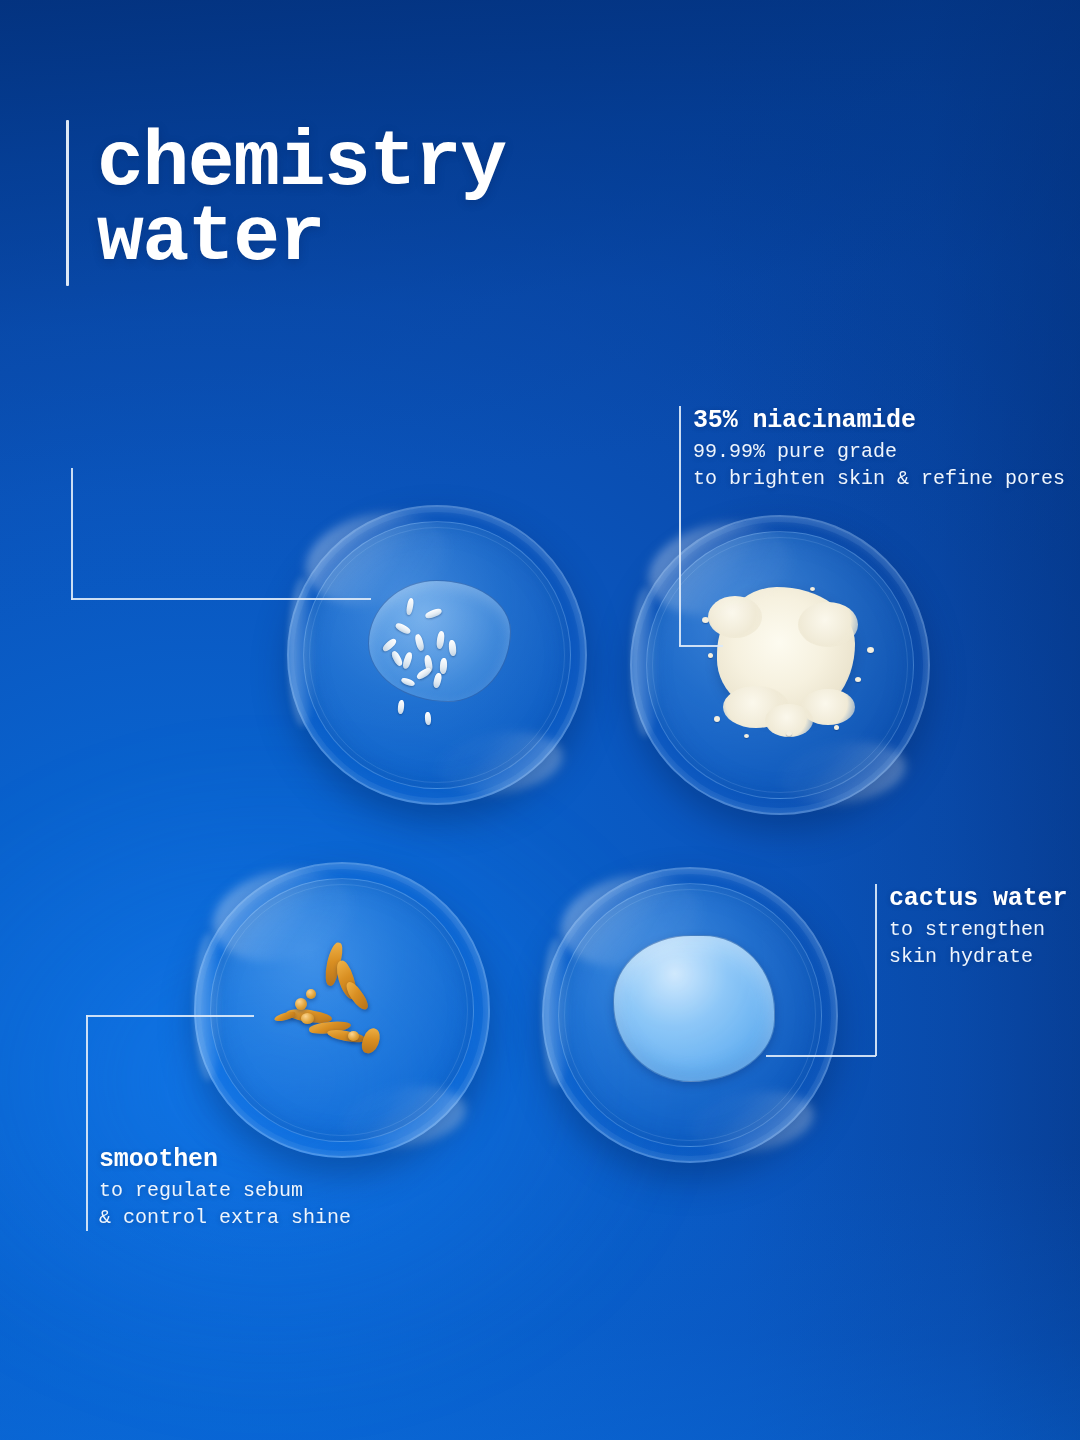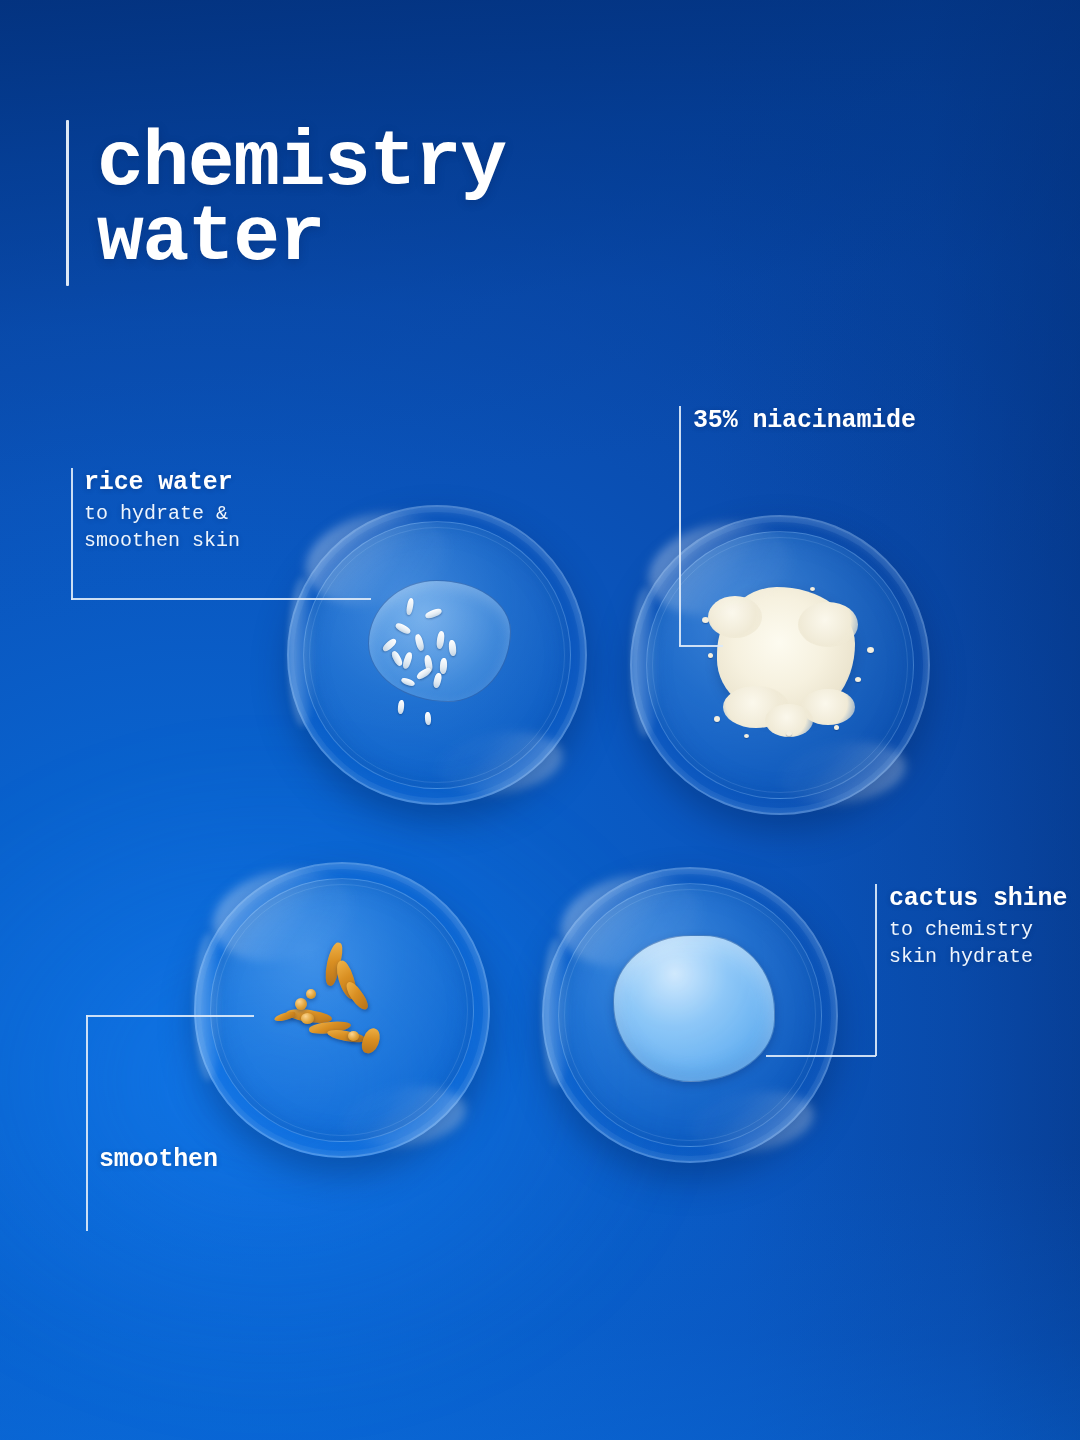--- a/index.html
+++ b/index.html
@@ -373,43 +373,44 @@
       <div class="gel-notch"></div>
     </div>
     <div class="hl-tl"></div>
     <div class="hl-br"></div>
     <div class="hl-l"></div>
     <div class="rimring"></div>
   </div>
 
   <div class="leader v" style="left:71px; top:468px; height:132px;"></div>
   <div class="leader h" style="left:71px; top:598px; width:300px;"></div>
-  <div class="callout" style="left:84px; top:468px;">
-    <div class="co-title">rice water</div>
-    <div class="co-sub">
-      <span>to hydrate &amp;</span><br>
-      <span>smoothen skin</span>
-    </div>
-  </div>
 
   <div class="leader v" style="left:679px; top:406px; height:240px;"></div>
   <div class="leader h" style="left:679px; top:645px; width:44px;"></div>
   <div class="callout" style="left:693px; top:406px;">
     <div class="co-title">35% niacinamide</div>
+    <div class="co-sub">
+      <span>99.99% pure grade</span><br>
+      <span>to brighten skin &amp; refine pores</span>
+    </div>
   </div>
 
   <div class="leader v" style="left:875px; top:884px; height:172px;"></div>
   <div class="leader h" style="left:766px; top:1055px; width:110px;"></div>
   <div class="callout" style="left:889px; top:884px;">
-    <div class="co-title">cactus shine</div>
+    <div class="co-title">cactus water</div>
     <div class="co-sub">
-      <span>to chemistry</span><br>
+      <span>to strengthen</span><br>
       <span>skin hydrate</span>
     </div>
   </div>
 
   <div class="leader h" style="left:86px; top:1015px; width:168px;"></div>
   <div class="leader v" style="left:86px; top:1015px; height:216px;"></div>
   <div class="callout" style="left:99px; top:1145px;">
     <div class="co-title">smoothen</div>
+    <div class="co-sub">
+      <span>to regulate sebum</span><br>
+      <span>&amp; control extra shine</span>
+    </div>
   </div>
 
 </div>
 
 </body></html>

